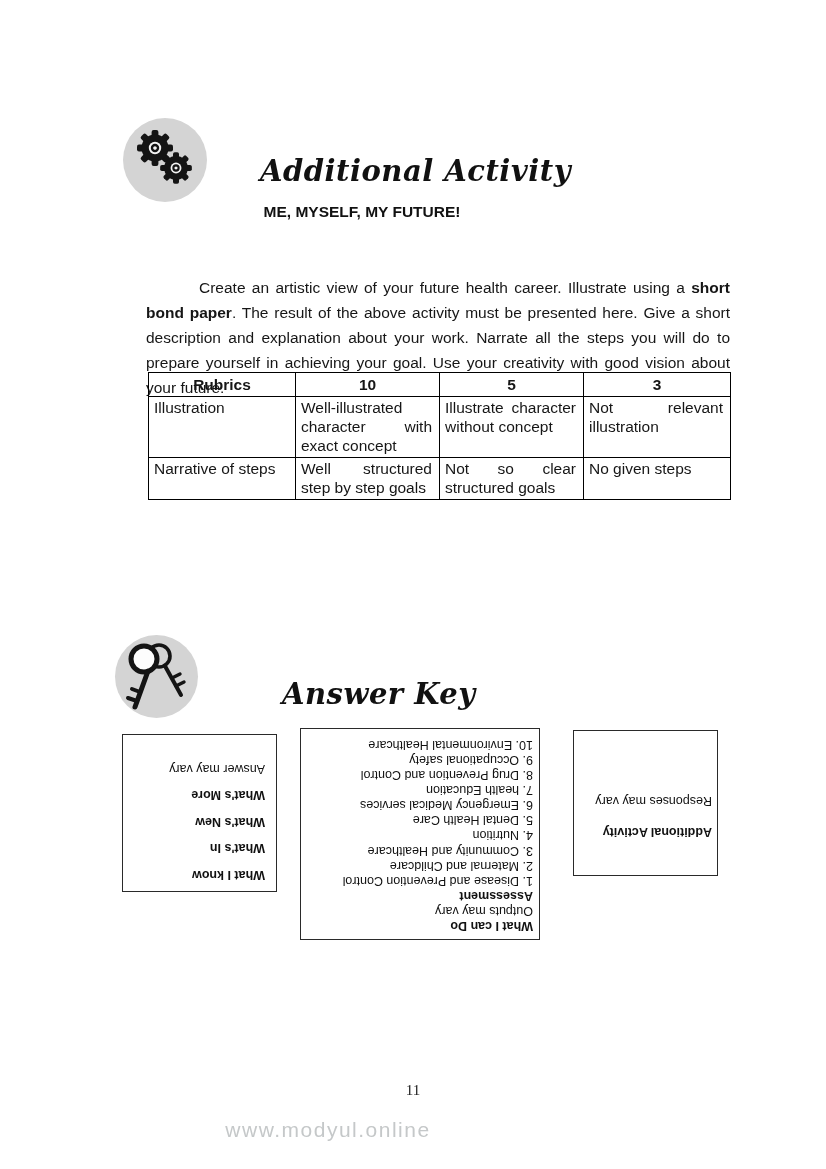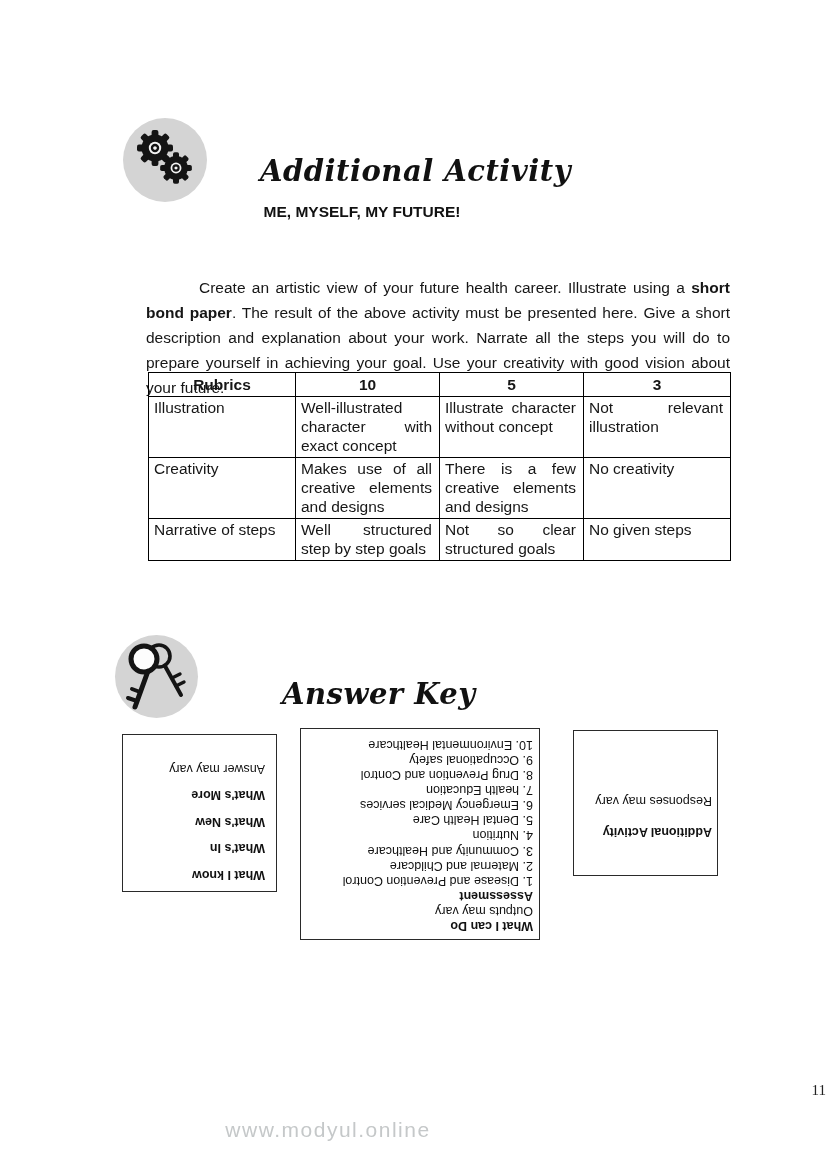--- a/index.html
+++ b/index.html
@@ -62,21 +62,21 @@
   #box-left .rot div { margin-bottom:12.5px; line-height:14px; }
   #box-left .rot .b { font-weight:bold; }
   #box-middle .rot { padding:6px 4px 0 6px; line-height:15.1px; }
   #box-middle .rot .b { font-weight:bold; }
   #box-right .rot { padding:36px 4px 0 5px; line-height:14px; }
   #box-right .rot .b { font-weight:bold; }
   #box-right .rot .gap { height:17px; }
 
   
   .page-number {
-    position:absolute; left:0; top:1082px; width:826px; text-align:right;
+    position:absolute; left:0; top:1082px; width:826px; text-align:center;
     font-family:"Liberation Serif", serif; font-size:15px; color:#222;
   }
   .watermark {
     position:absolute; left:0; top:1118px; width:656px; text-align:center;
     font-size:21px; color:#c5c8c9; letter-spacing:1.5px;
   }
 </style>
 </head>
 <body>
 
@@ -137,26 +137,20 @@
       <th>5</th>
       <th>3</th>
     </tr>
     <tr>
       <td>Illustration</td>
       <td class="just">Well-illustrated character with exact concept</td>
       <td class="just">Illustrate character without concept</td>
       <td class="just">Not relevant illustration</td>
     </tr>
     <tr>
-      <td>Creativity</td>
-      <td class="just">Makes use of all creative elements and designs</td>
-      <td class="just">There is a few creative elements and designs</td>
-      <td class="just">No creativity</td>
-    </tr>
-    <tr>
       <td>Narrative of steps</td>
       <td class="just">Well structured step by step goals</td>
       <td class="just">Not so clear structured goals</td>
       <td class="just">No given steps</td>
     </tr>
   </tbody>
     </table>
 
   <div class="badge" id="keys-badge">
     <svg viewBox="0 0 83 83" aria-hidden="true">

